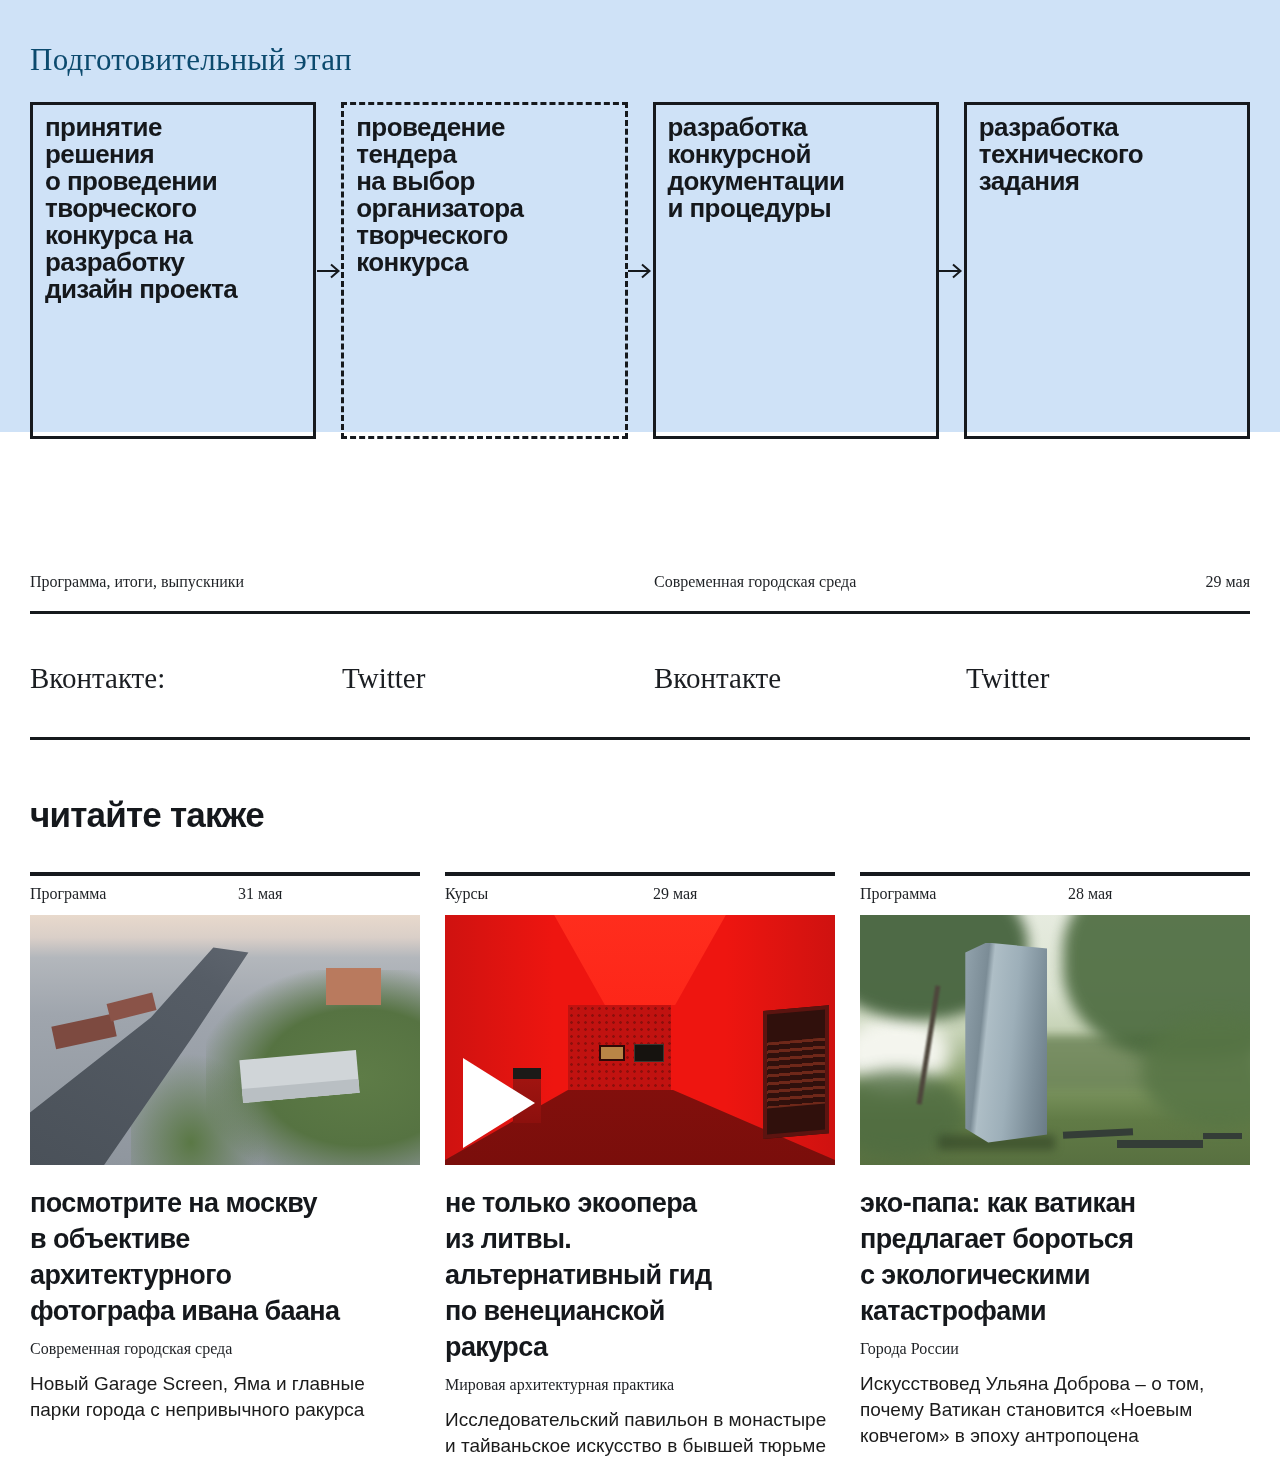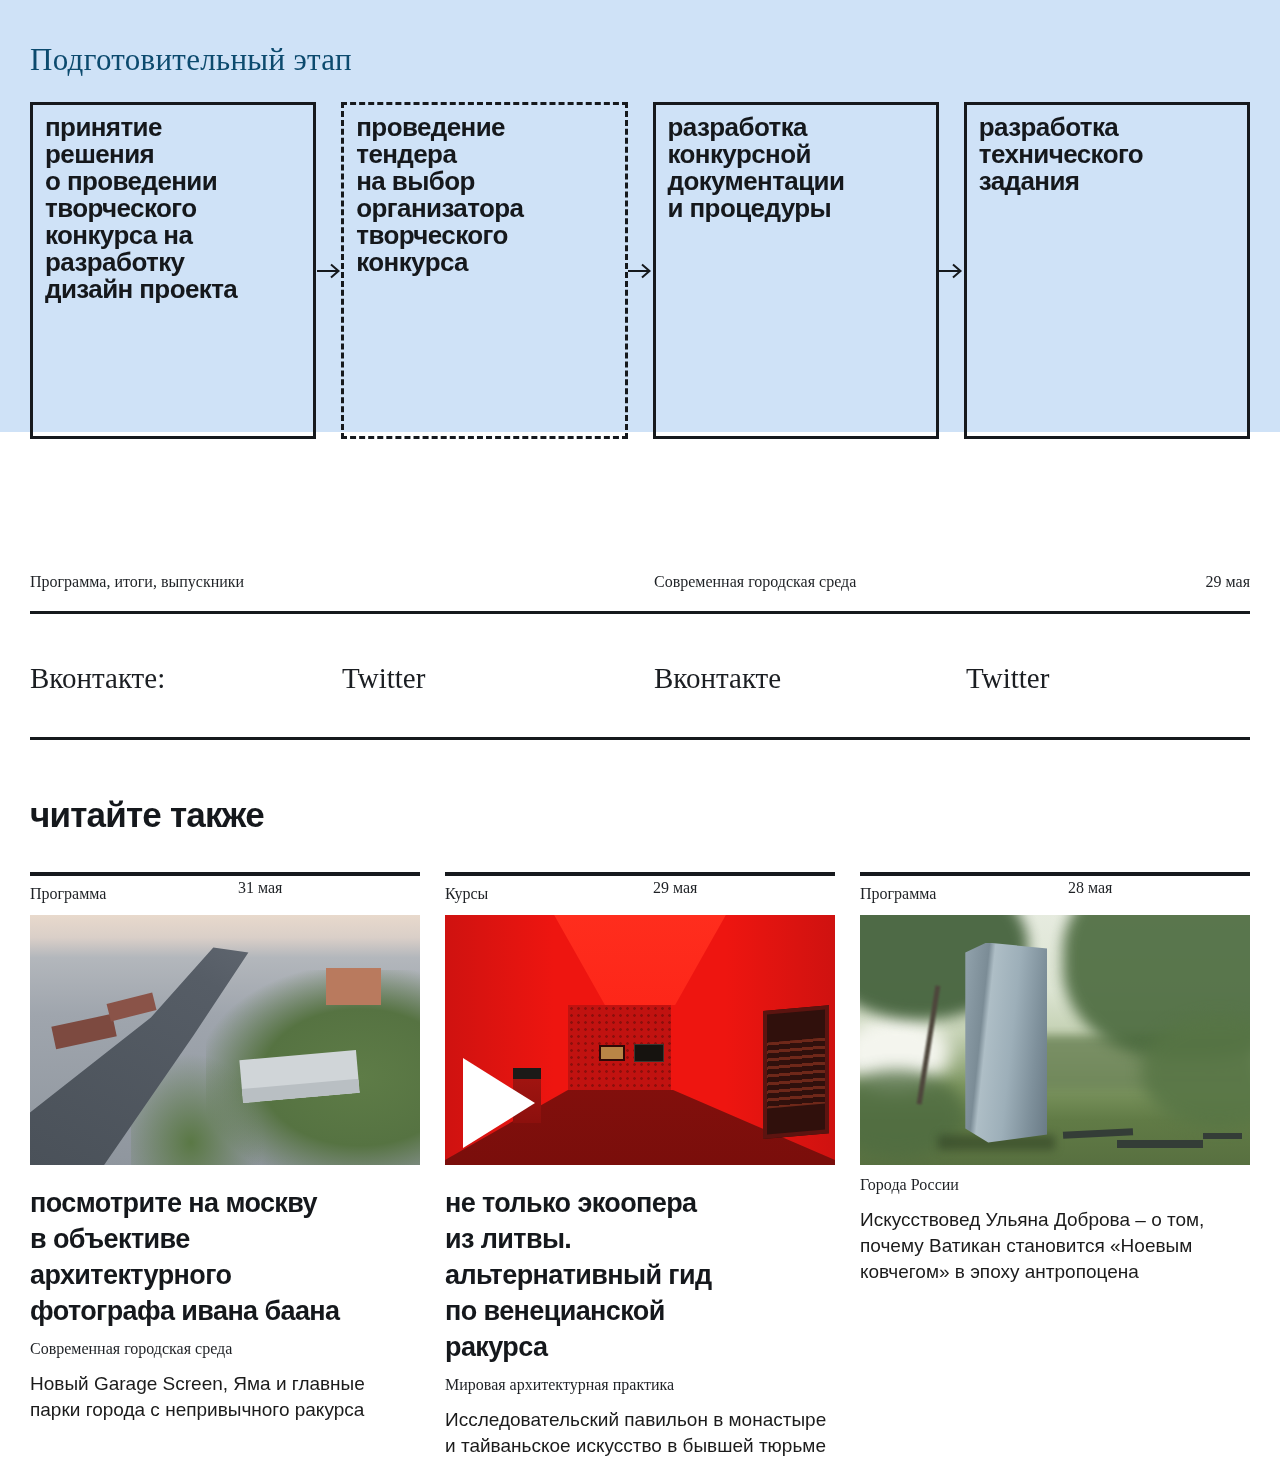--- a/index.html
+++ b/index.html
@@ -50,21 +50,21 @@
   .related-heading {
     margin:55px 0 0 0; font-size:35px; font-weight:bold;
     letter-spacing:-0.8px; color:#15181c;
   }
   .cards { display:grid; grid-template-columns:repeat(3,390px); column-gap:25px; margin-top:37px; }
   .card { border-top:4px solid #16191d; }
   .card-meta {
     position:relative; padding:9px 0 11px; height:19px;
     font-family:"Liberation Serif", serif; font-size:16px; color:#1e2125;
   }
-  .card-date { position:absolute; left:208px; top:3px; }
+  .card-date { position:absolute; left:208px; top:9px; }
   .card-image { position:relative; width:390px; height:250px; overflow:hidden; }
   .card-image > div { position:absolute; }
   .card-title {
     margin:20px 0 0 0; font-size:27px; font-weight:bold; line-height:36px;
     letter-spacing:-0.6px; white-space:pre-line; color:#15181c;
   }
   .card-category {
     margin-top:11px; font-family:"Liberation Serif", serif;
     font-size:16px; color:#1e2125;
   }
@@ -248,18 +248,22 @@
         <div class="t-fol-tr"></div>
         <div class="t-fol-r"></div>
         <div class="t-fol-bl"></div>
         <div class="t-trunk"></div>
         <div class="t-shadow"></div>
         <div class="t-mono"></div>
         <div class="t-bench1"></div>
         <div class="t-bench2"></div>
         <div class="t-bench3"></div>
       </div>
+      <h3 class="card-title">эко-папа: как ватикан
+предлагает бороться
+с экологическими
+катастрофами</h3>
       <div class="card-category">Города России</div>
       <p class="card-desc">Искусствовед Ульяна Доброва – о том, почему Ватикан становится «Ноевым ковчегом» в эпоху антропоцена</p>
     </article>
 
   </div>
 </div>
 
 </body></html>

